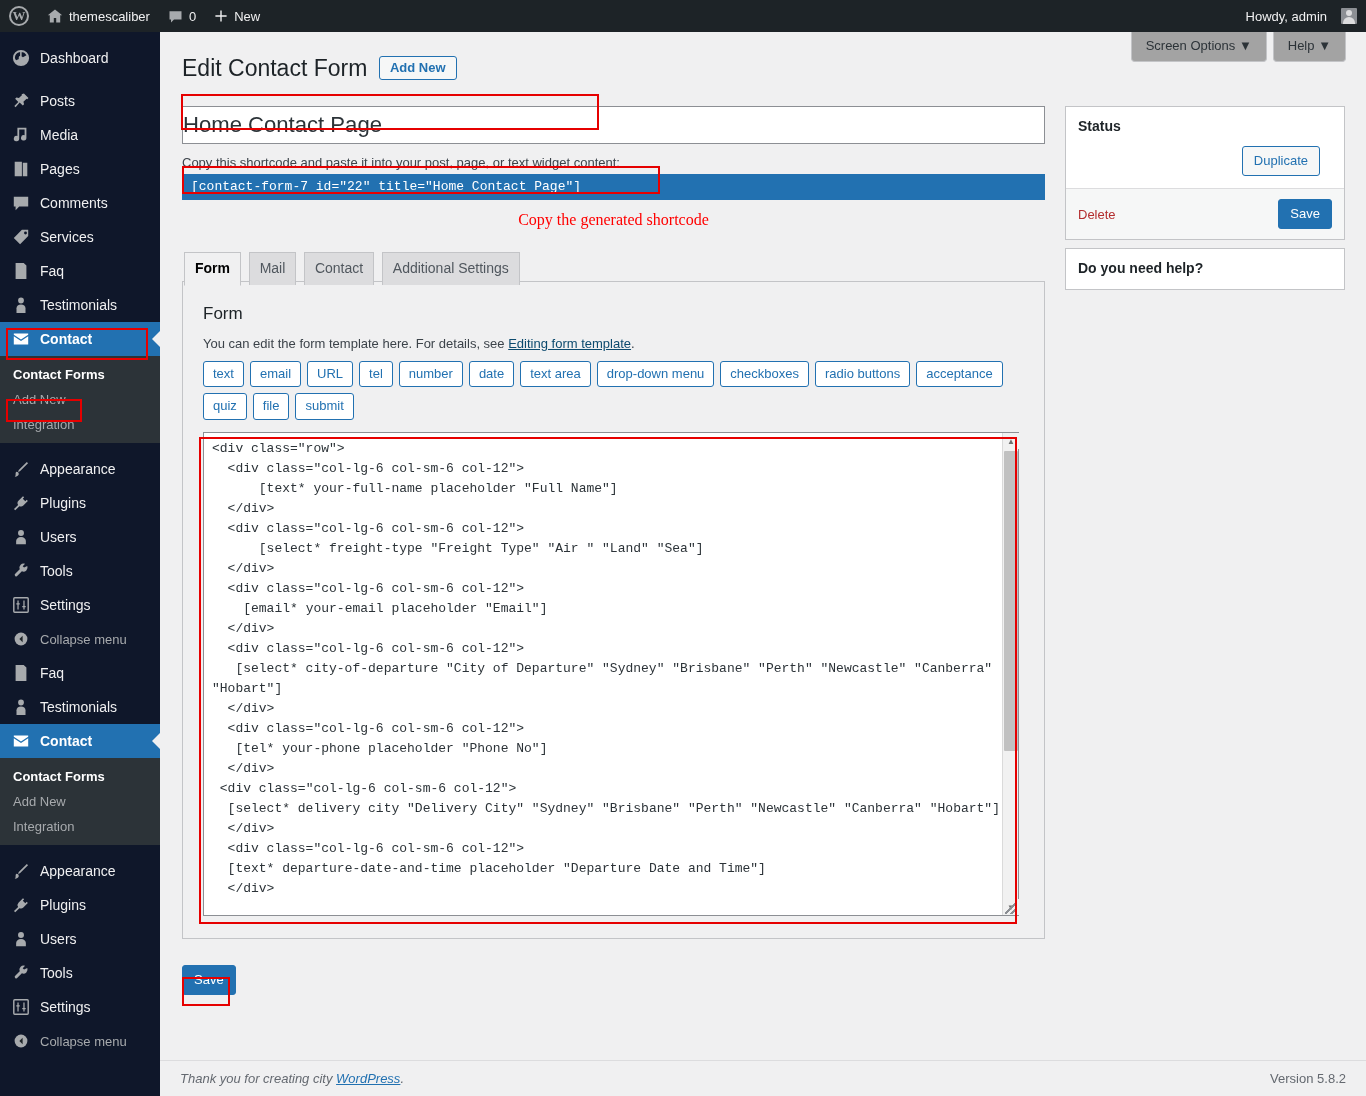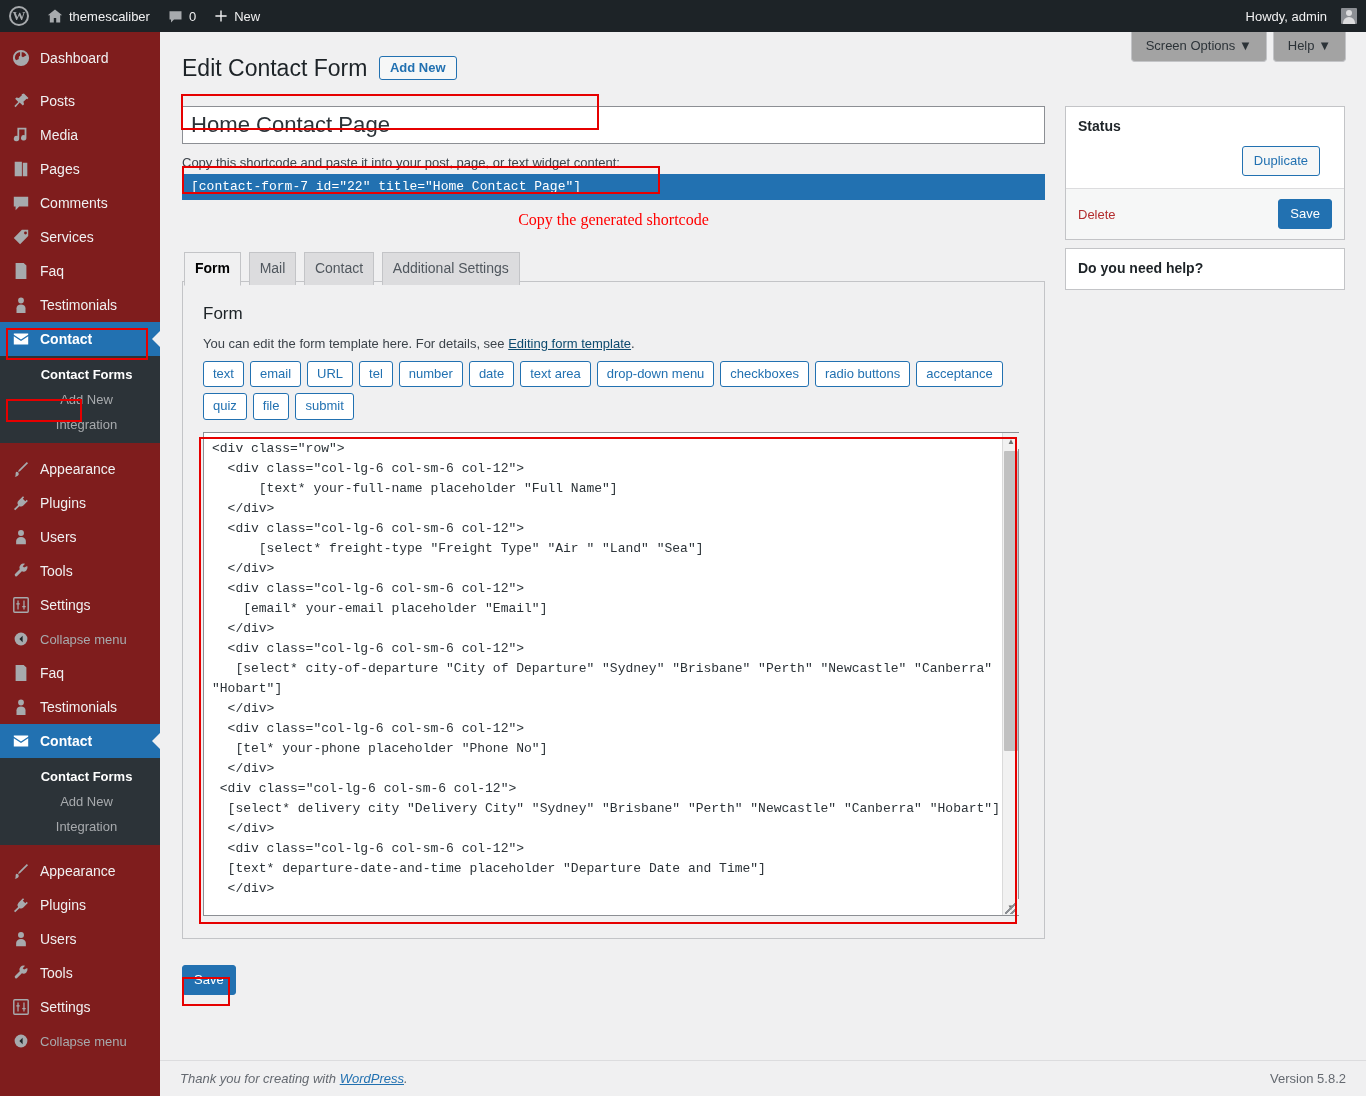--- a/index.html
+++ b/index.html
@@ -48,23 +48,22 @@
     border: 2px solid #a7aaad; position: relative;
     display: inline-flex; align-items: center; justify-content: center;
     font-size: 13px; font-weight: bold; color: #a7aaad;
     font-family: "Liberation Serif", serif;
   }
 
   
   #sidebar {
     position: absolute; top: 32px; left: 0;
     width: 160px; height: 1064px;
-    background: #7f1d1d;
+    background: #0f172a;
     overflow: hidden;
-    text-align: center;
   }
   .menu-top {
     display: flex; align-items: center;
     height: 34px; padding: 0 0 0 11px;
     color: #f0f0f1; font-size: 14px;
     position: relative; cursor: pointer;
   }
   .menu-top .mi { width: 20px; height: 20px; margin-right: 9px;
       display: inline-flex; align-items: center; justify-content: center;
       color: #a7aaad; flex: 0 0 20px; }
@@ -123,21 +122,21 @@
     margin-left: 8px;
     background: #f6f7f7; border: 1px solid #2271b1;
     color: #2271b1; font-size: 13px; font-weight: 600;
     border-radius: 3px; padding: 3px 10px 4px; cursor: pointer;
     font-family: "Liberation Sans", sans-serif;
   }
 
   .title-input {
     display: block; width: 100%; height: 38px;
     font-size: 1.7em; line-height: 100%;
-    padding: 3px 8px; border: 1px solid #8c8f94;
+    padding: 3px 0; border: 1px solid #8c8f94;
     background: #fff; color: #2c3338;
     border-radius: 0; outline: none;
     font-family: "Liberation Sans", sans-serif;
   }
   .shortcode-desc { font-size: 13px; color: #3c434a; margin: 11px 0 4px; }
   .shortcode-input {
     display: block; width: 100%; height: 26px;
     background: #2271b1; color: #fff;
     border: none; outline: none;
     font-family: "Liberation Mono", monospace;
@@ -671,16 +670,16 @@
   </div>
 </div>
 
 <div class="anno-box" style="left:181px; top:94px; width:418px; height:36px;"></div>
 <div class="anno-box" style="left:182px; top:166px; width:478px; height:28px;"></div>
 <div class="anno-box" style="left:199px; top:437px; width:818px; height:487px;"></div>
 <div class="anno-box" style="left:182px; top:977px; width:48px; height:29px;"></div>
 
 <div id="wpfooter">
   <span>
-    <span>Thank you for creating with </span><a href="#">WordPress</a><span>.</span>
+    <span>Thank you for creating city </span><a href="#">WordPress</a><span>.</span>
   </span>
   <span class="ver">Version 5.8.2</span>
 </div>
 
 </body></html>

